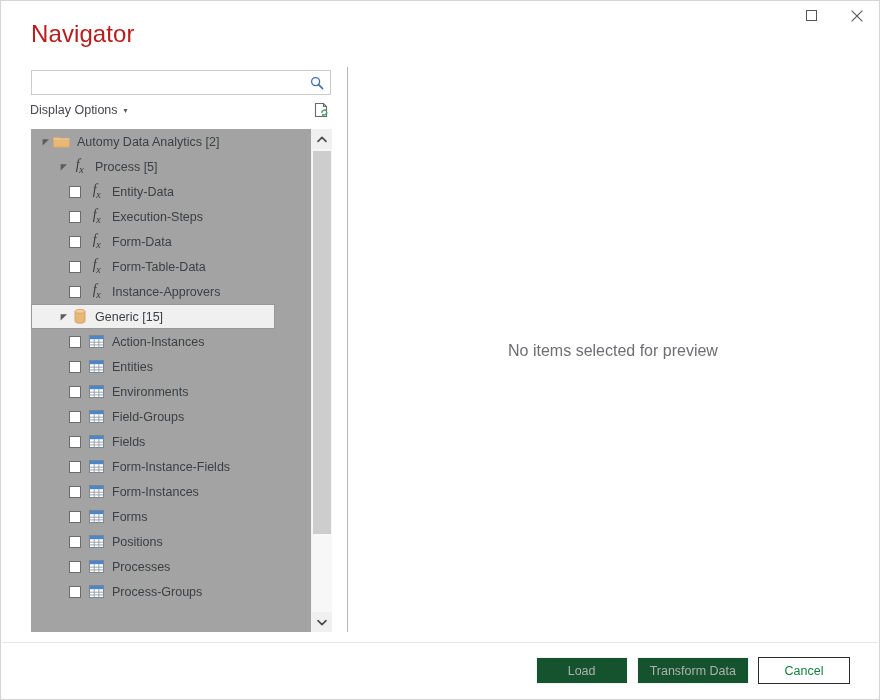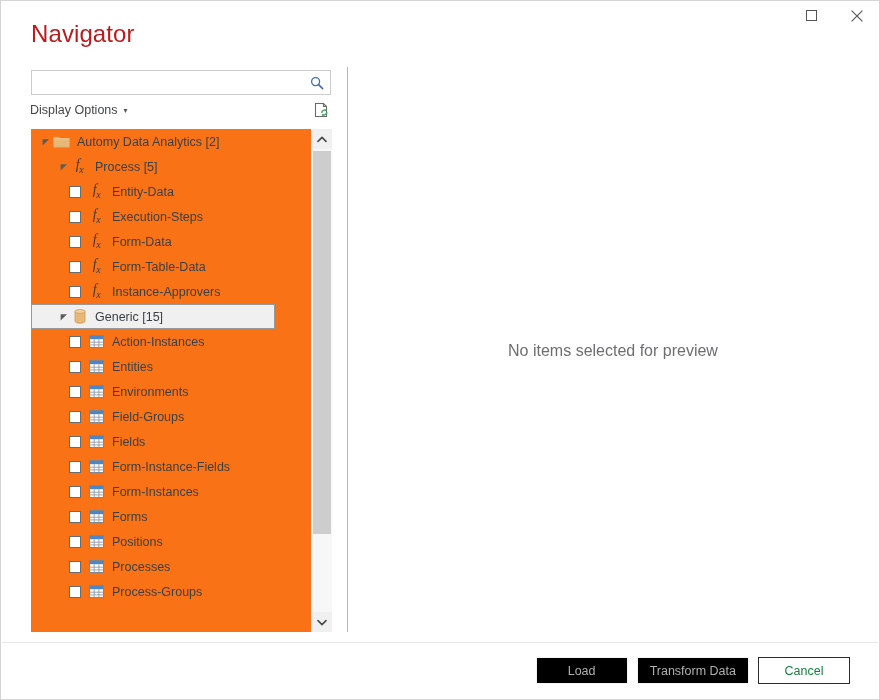--- a/index.html
+++ b/index.html
@@ -104,21 +104,21 @@
     width: 20px; height: 20px;
     cursor: default;
   }
 
   
   #tree-area {
     position: absolute;
     left: 30px; top: 128px;
     width: 300px; height: 503px;
     overflow: hidden;
-    background: #f97316;
+    background: #a3a3a3;
   }
   #tree-list {
     position: absolute;
     left: 0; top: 0;
     width: 282px;
   }
   .node {
     position: relative;
     height: 25px;
     display: flex;
@@ -254,21 +254,21 @@
   .btn {
     min-width: 92px;
     height: 27px;
     padding: 0 12px;
     font-family: "Liberation Sans", sans-serif;
     font-size: 12.5px;
     display: flex;
     align-items: center;
     justify-content: center;
     cursor: default;
-    background: #000000;
+    background: #14532d;
     border: 1px solid #f3f3f3;
     color: #b0b0b0;
   }
   .btn.primary-enabled {
     background: #ffffff;
     border: 1px solid #2b2b2b;
     color: #15803d;
   }
 </style>
 </head>

